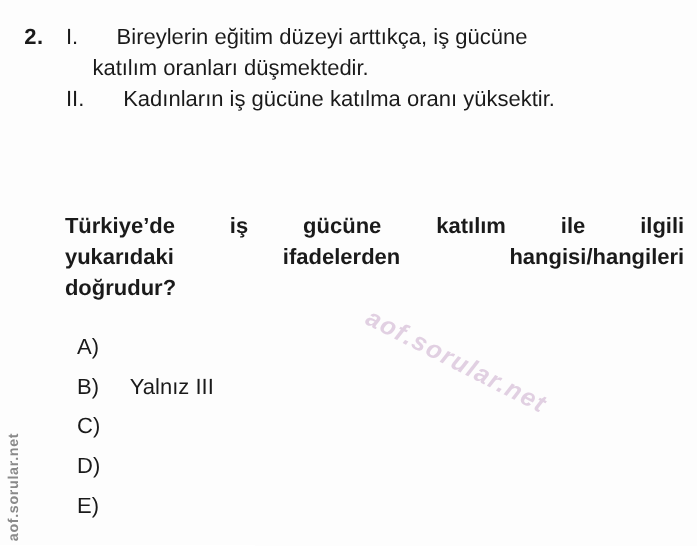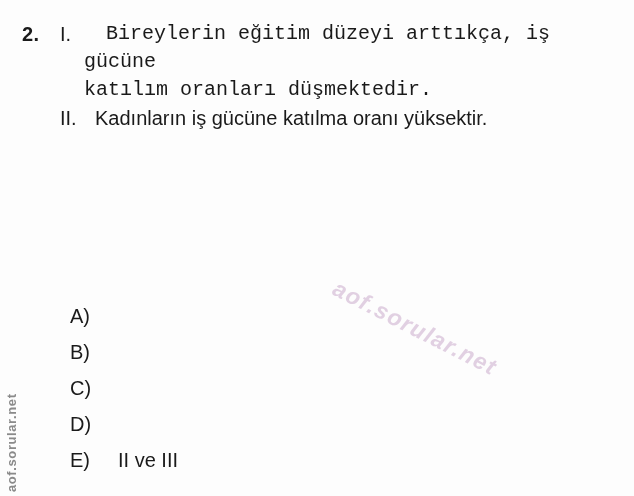--- a/index.html
+++ b/index.html
@@ -33,22 +33,22 @@
     width: 545px;
   }
   .stmt { position: relative; }
   .stmt-num {
     position: absolute;
     left: -24px;
     top: 0;
     white-space: nowrap;
   }
   .stmt-text { white-space: pre-line; }
-  .stmt-text.indent-wide  { text-indent: 22px; font-family: Liberation Mono, monospace; }
-  .stmt-text.indent-narrow { text-indent: 11px; }
+  .stmt-text.indent-wide  { text-indent: 22px; }
+  .stmt-text.indent-narrow { text-indent: 11px; margin-left: 17px; }
 
   
   .stem {
     position: absolute;
     left: 59px;
     top: 192px;
     width: 563px;
     font-weight: 700;
   }
   .stem-line.justify {
@@ -116,37 +116,42 @@
       <span class="stmt-num">I.</span>
       <div class="stmt-text indent-wide">Bireylerin eğitim düzeyi arttıkça, iş gücüne
 katılım oranları düşmektedir.</div>
     </div>
     <div class="stmt">
       <span class="stmt-num">II.</span>
       <div class="stmt-text indent-narrow">Kadınların iş gücüne katılma oranı yüksektir.</div>
     </div>
   </div>
 
+  <div class="stem">
+    <div class="stem-line justify">Türkiye’de iş gücüne katılım ile ilgili</div>
+    <div class="stem-line justify">yukarıdaki ifadelerden hangisi/hangileri</div>
+    <div class="stem-line">doğrudur?</div>
+  </div>
 
   <div class="options">
     <div class="opt">
       <span class="opt-letter">A)</span>
     </div>
     <div class="opt">
       <span class="opt-letter">B)</span>
+      <span class="opt-text">Yalnız III</span>
     </div>
     <div class="opt">
       <span class="opt-letter">C)</span>
     </div>
     <div class="opt">
       <span class="opt-letter">D)</span>
     </div>
     <div class="opt">
       <span class="opt-letter">E)</span>
-      <span class="opt-text">II ve III</span>
     </div>
   </div>
 
   <div class="wm-diagonal" style="color: rgb(225, 208, 226);">aof.sorular.net</div>
 
   <div class="wm-vertical" style="color: rgb(138, 138, 138);">aof.sorular.net</div>
 
 </div>
 
 </body></html>

